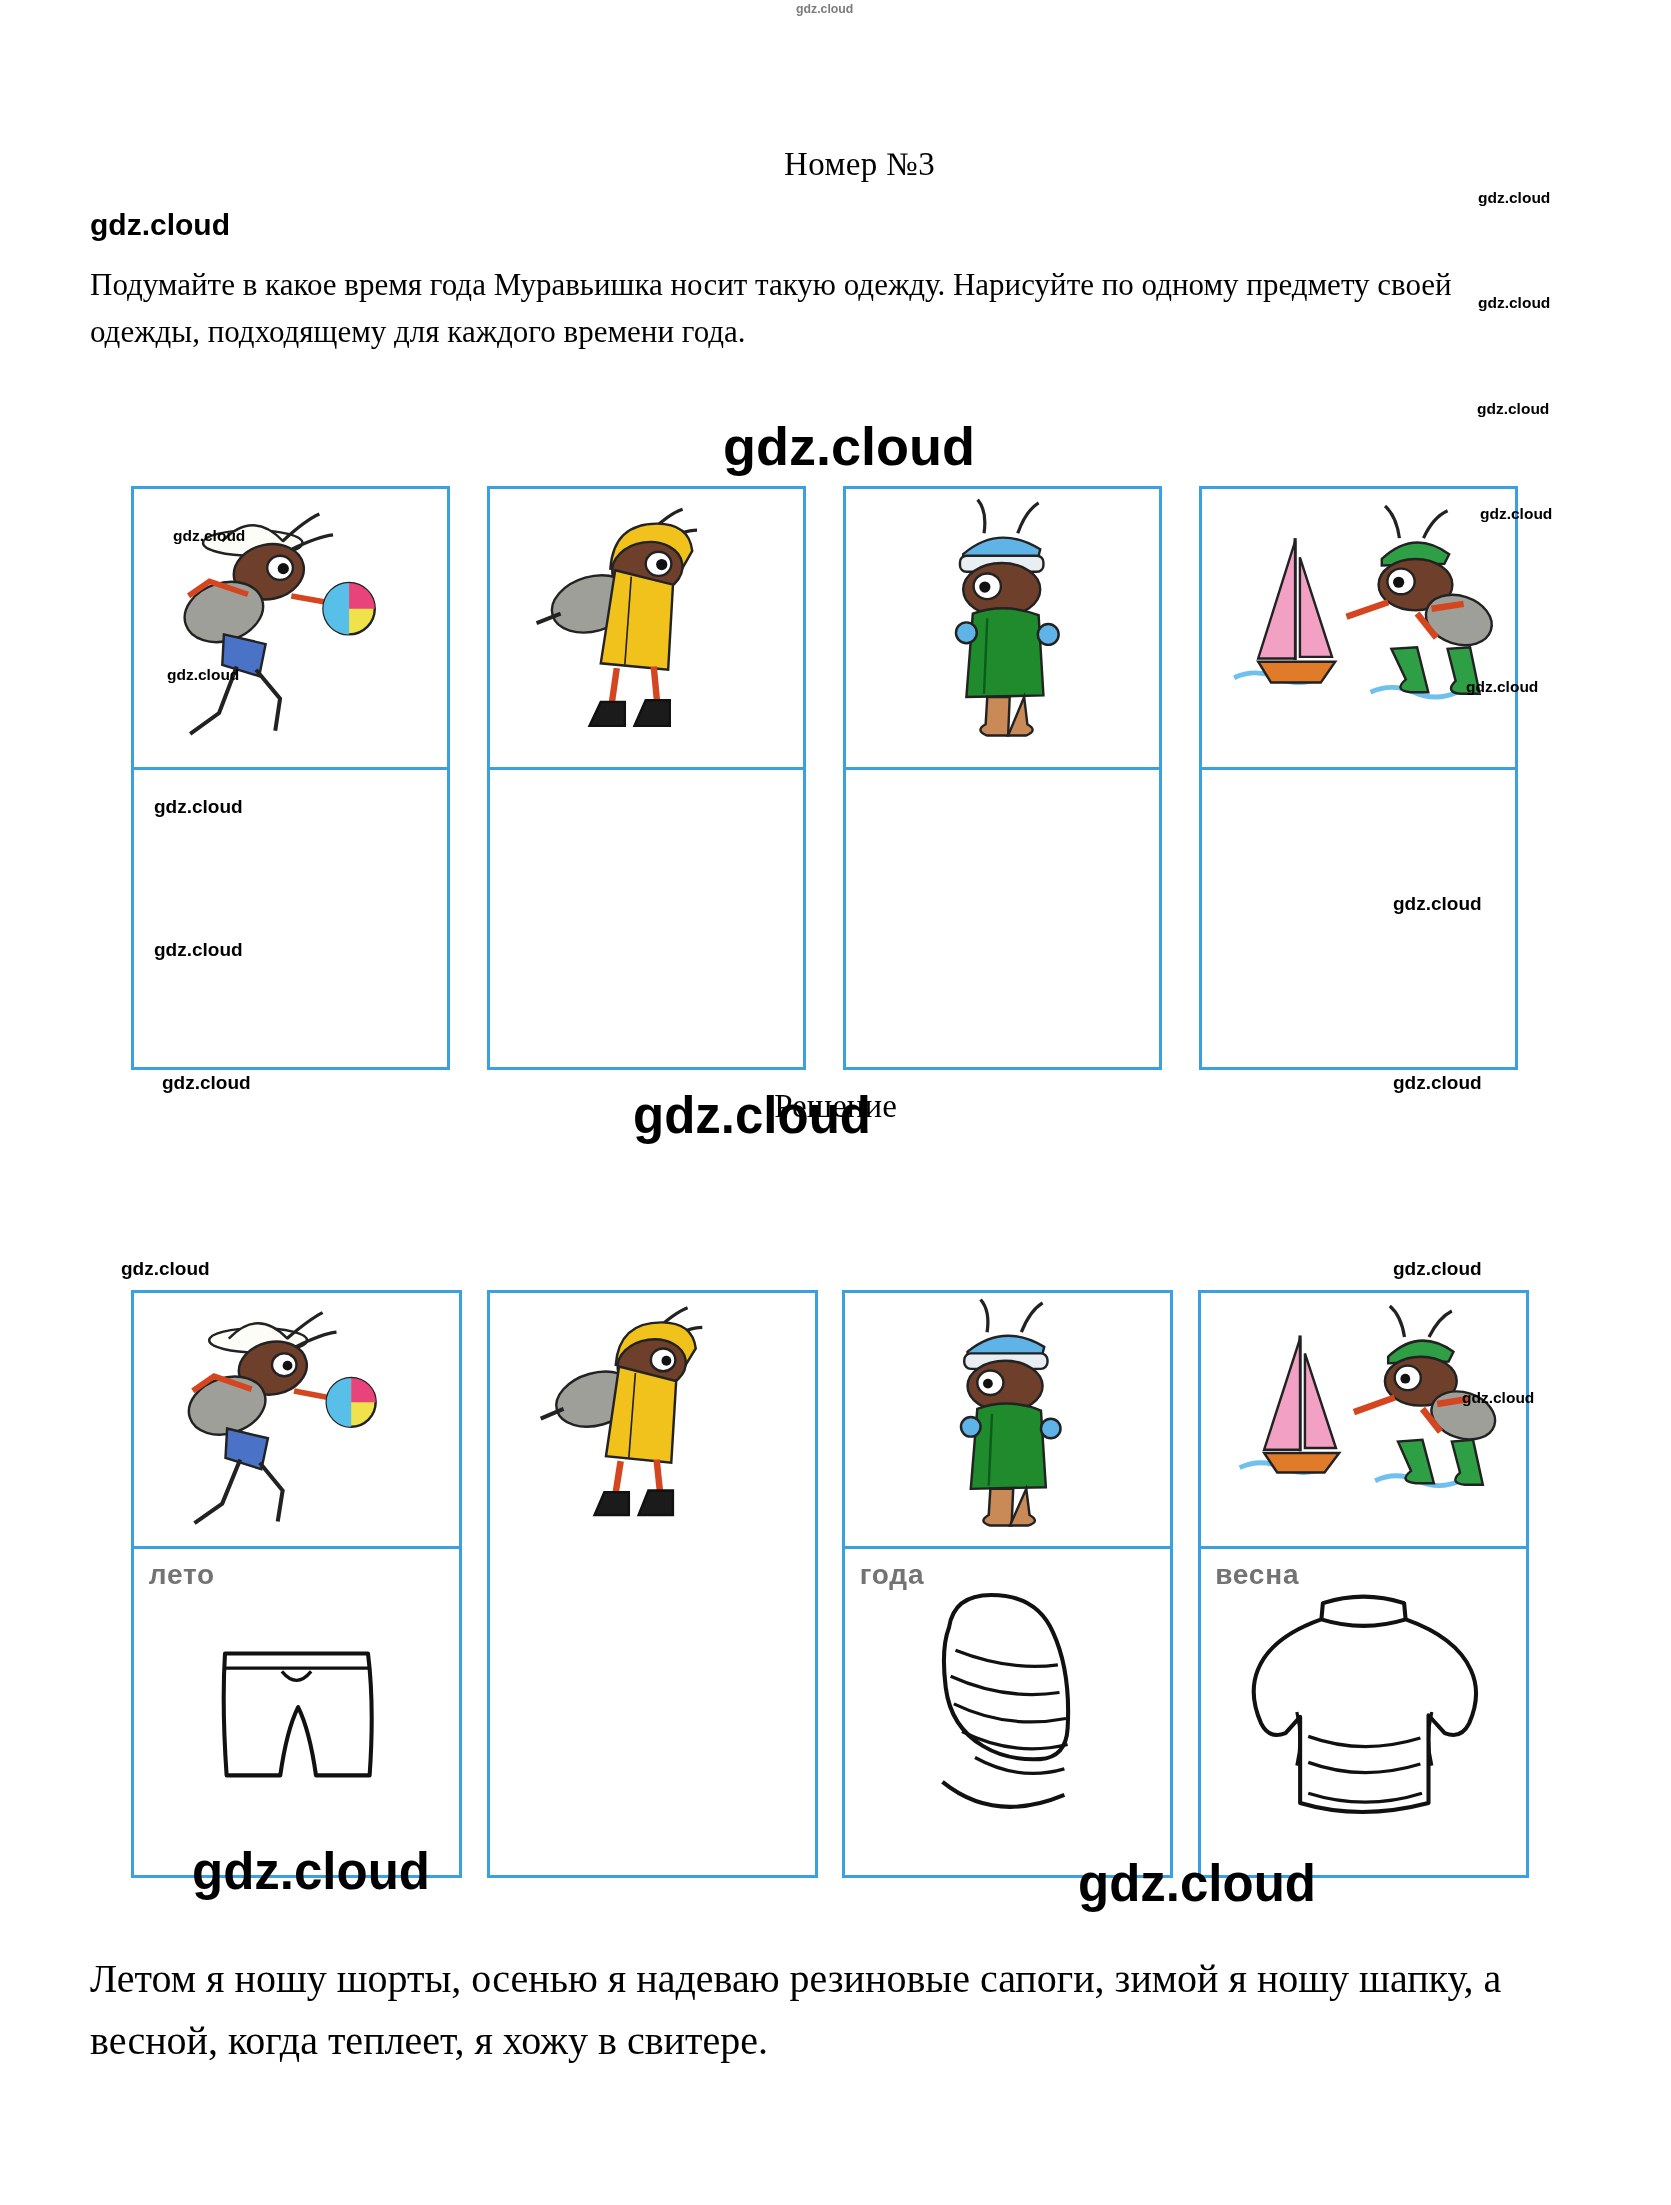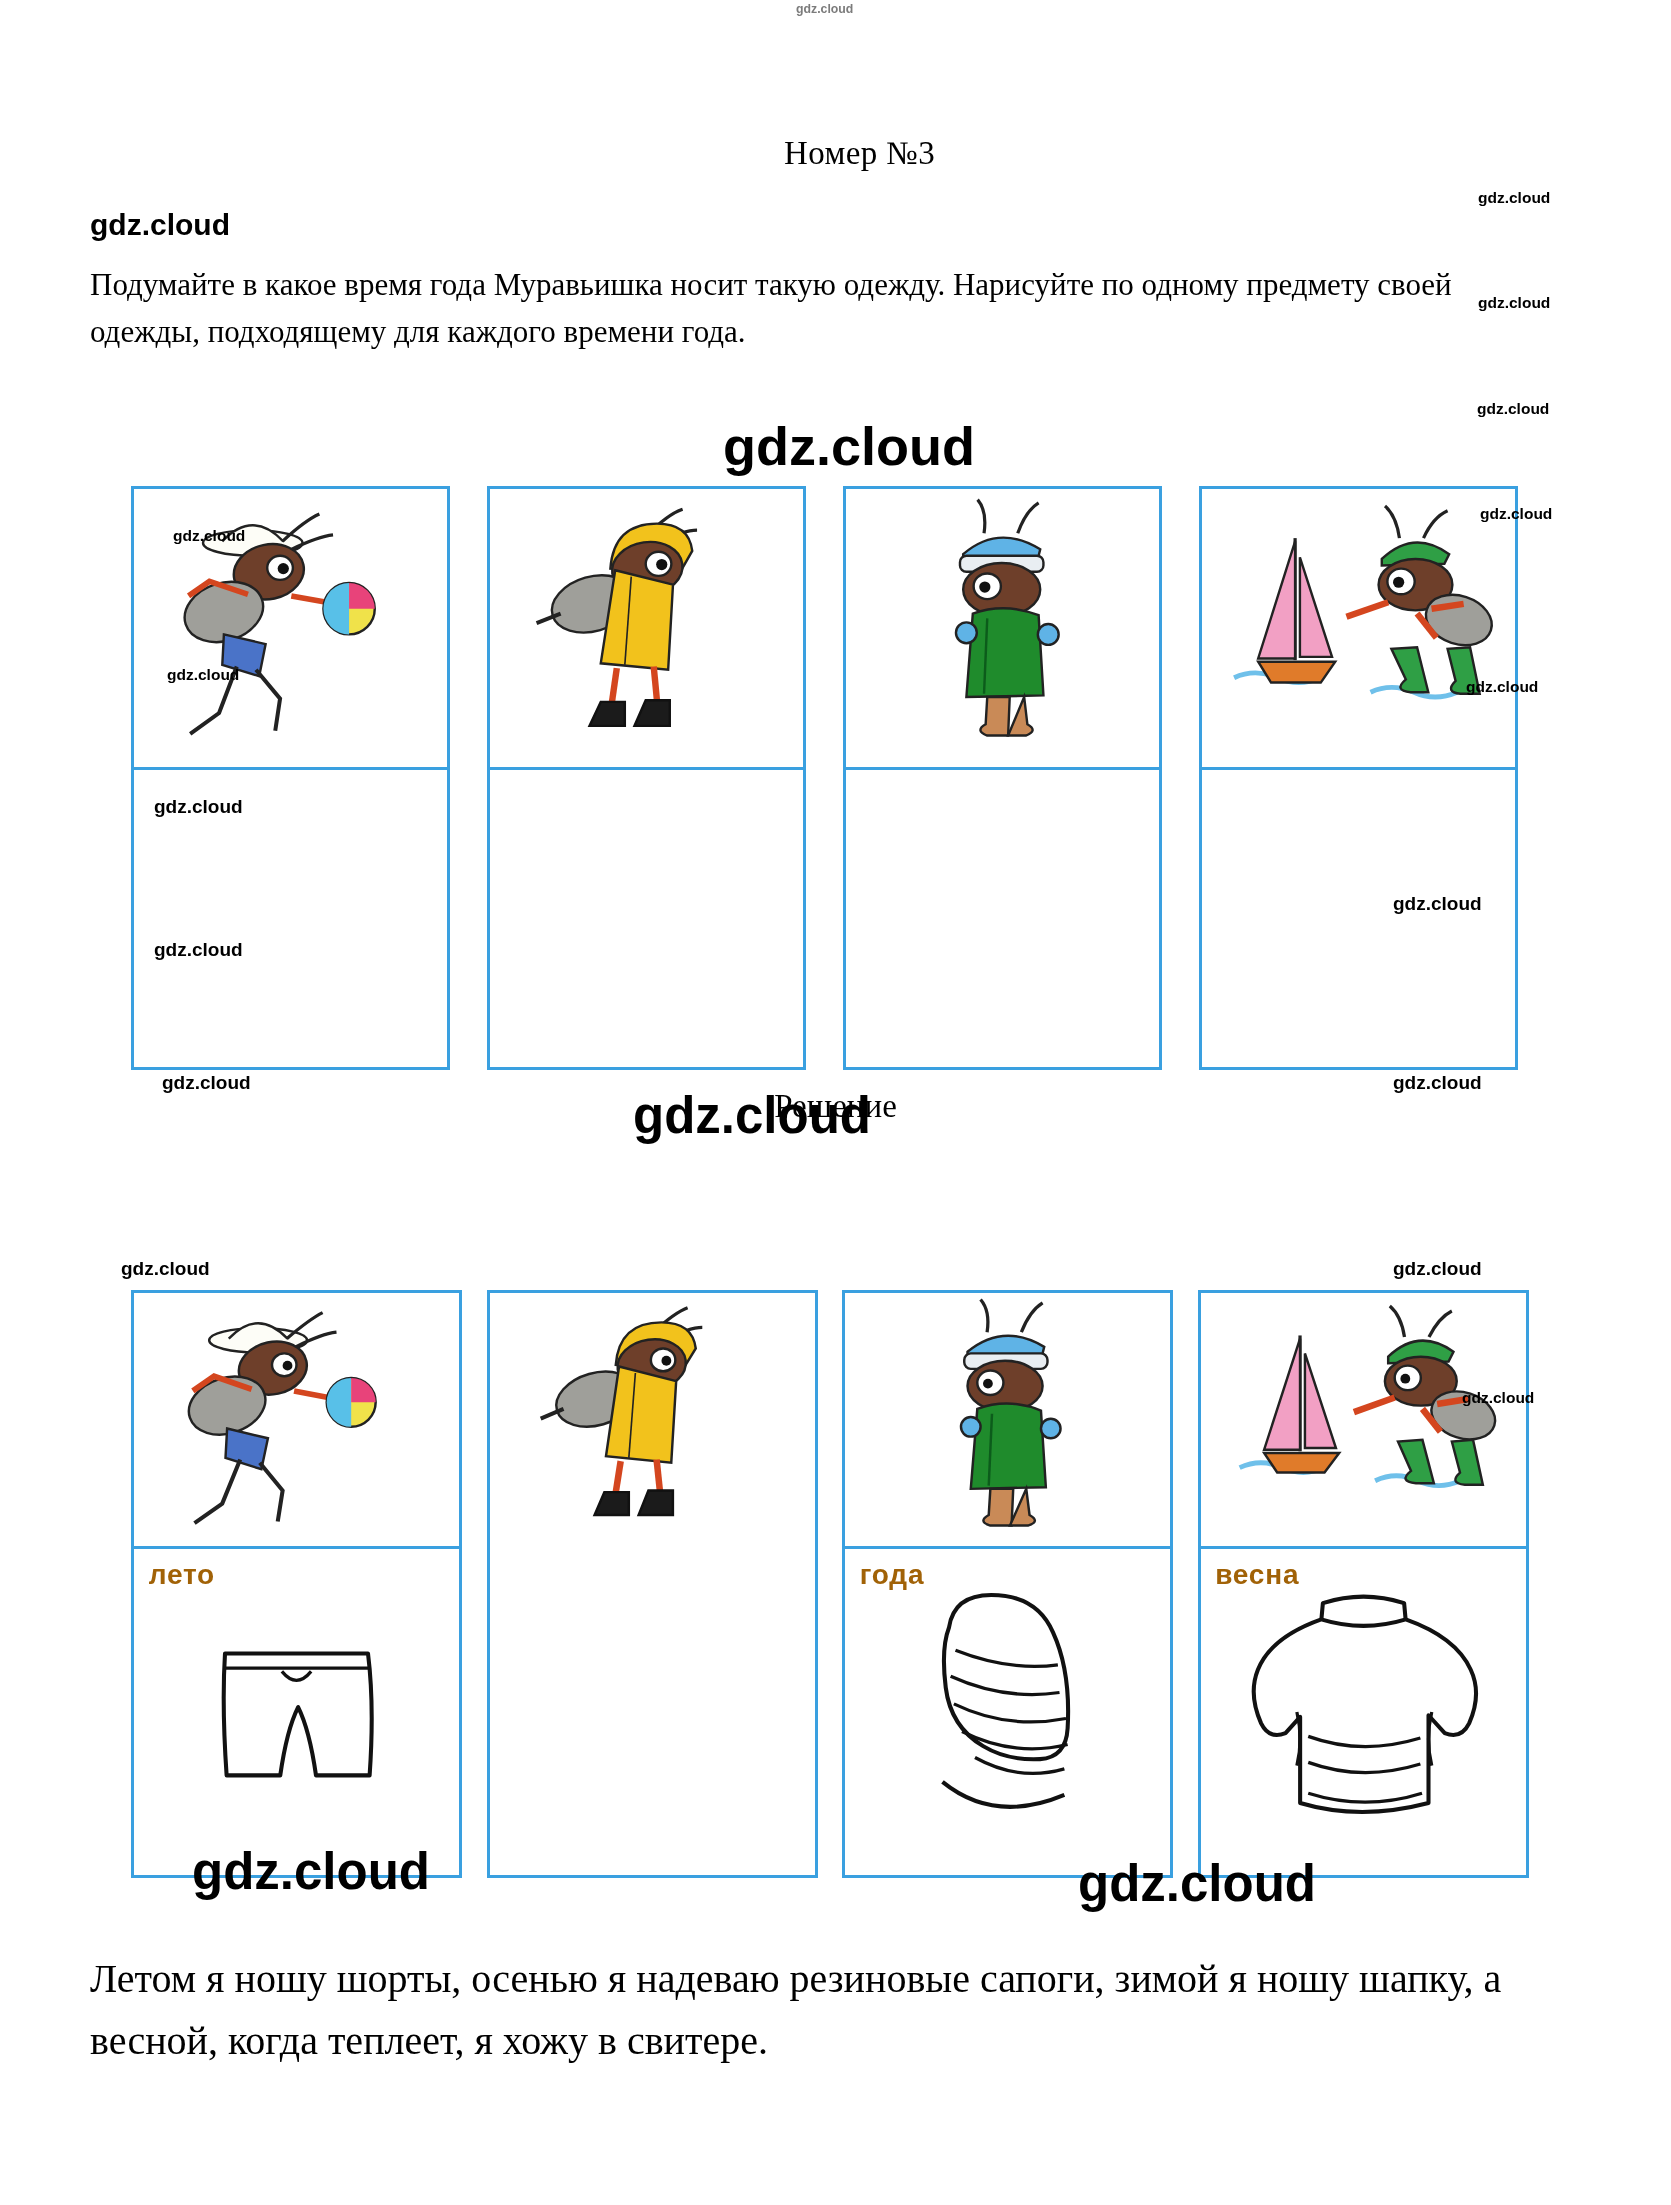--- a/index.html
+++ b/index.html
@@ -36,21 +36,21 @@
   .wm.small { font-size: 19px; }
   .wm.med { font-size: 30px; }
   .wm.big { font-size: 51px; }
   .wm.huge { font-size: 54px; }
   .wm.topfaint { font-size: 12.3px; color: #7c7c7c; }
 
   
   .title {
     position: absolute;
     left: 0; right: 0;
-    top: 135px;
+    top: 146px;
     text-align: center;
     font-size: 33px;
     letter-spacing: 0.4px;
     padding-left: 48px;
   }
   .task {
     position: absolute;
     left: 90px;
     top: 261px;
     width: 1372px;
@@ -98,21 +98,21 @@
     flex: 1;
     overflow: hidden;
   }
   .season-word {
     position: absolute;
     top: 9.8px;
     left: 14.7px;
     font-family: "Liberation Sans", sans-serif;
     font-weight: bold;
     font-size: 28px;
-    color: #a16207;
+    color: #737373;
     letter-spacing: 0.8px;
   }
 
   
   #grid-top { left: 131px; top: 486px; }
   #grid-top .card { width: 319px; height: 584px; margin-right: 37px; }
   #grid-top .card:last-child { margin-right: 0; }
   #grid-top .pic { height: 278px; }
 
   

